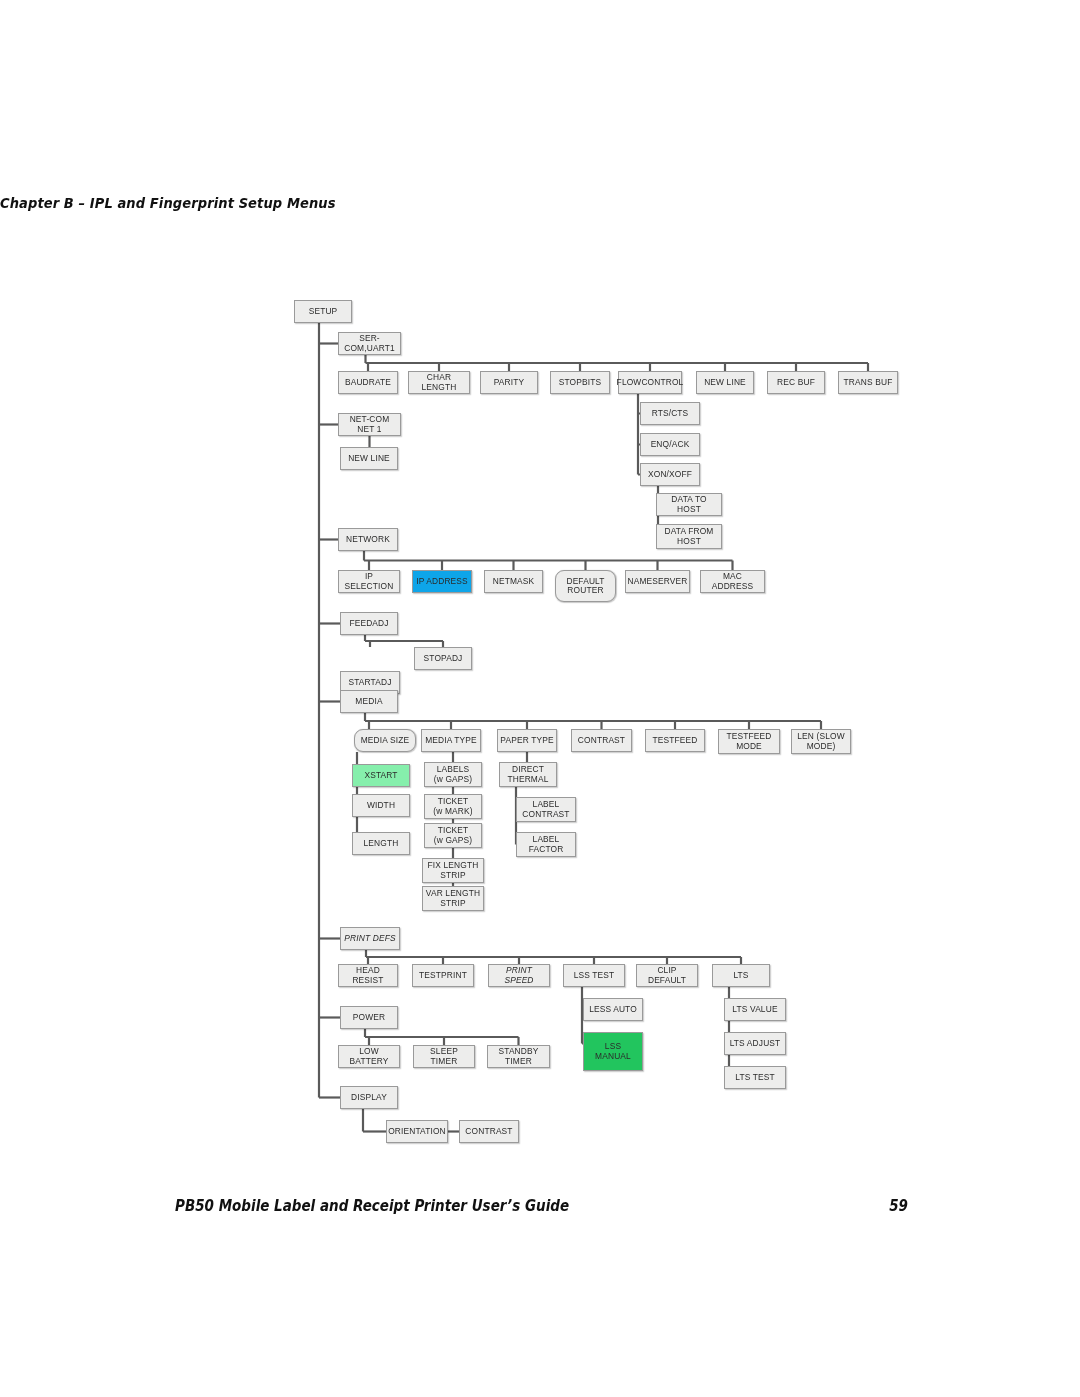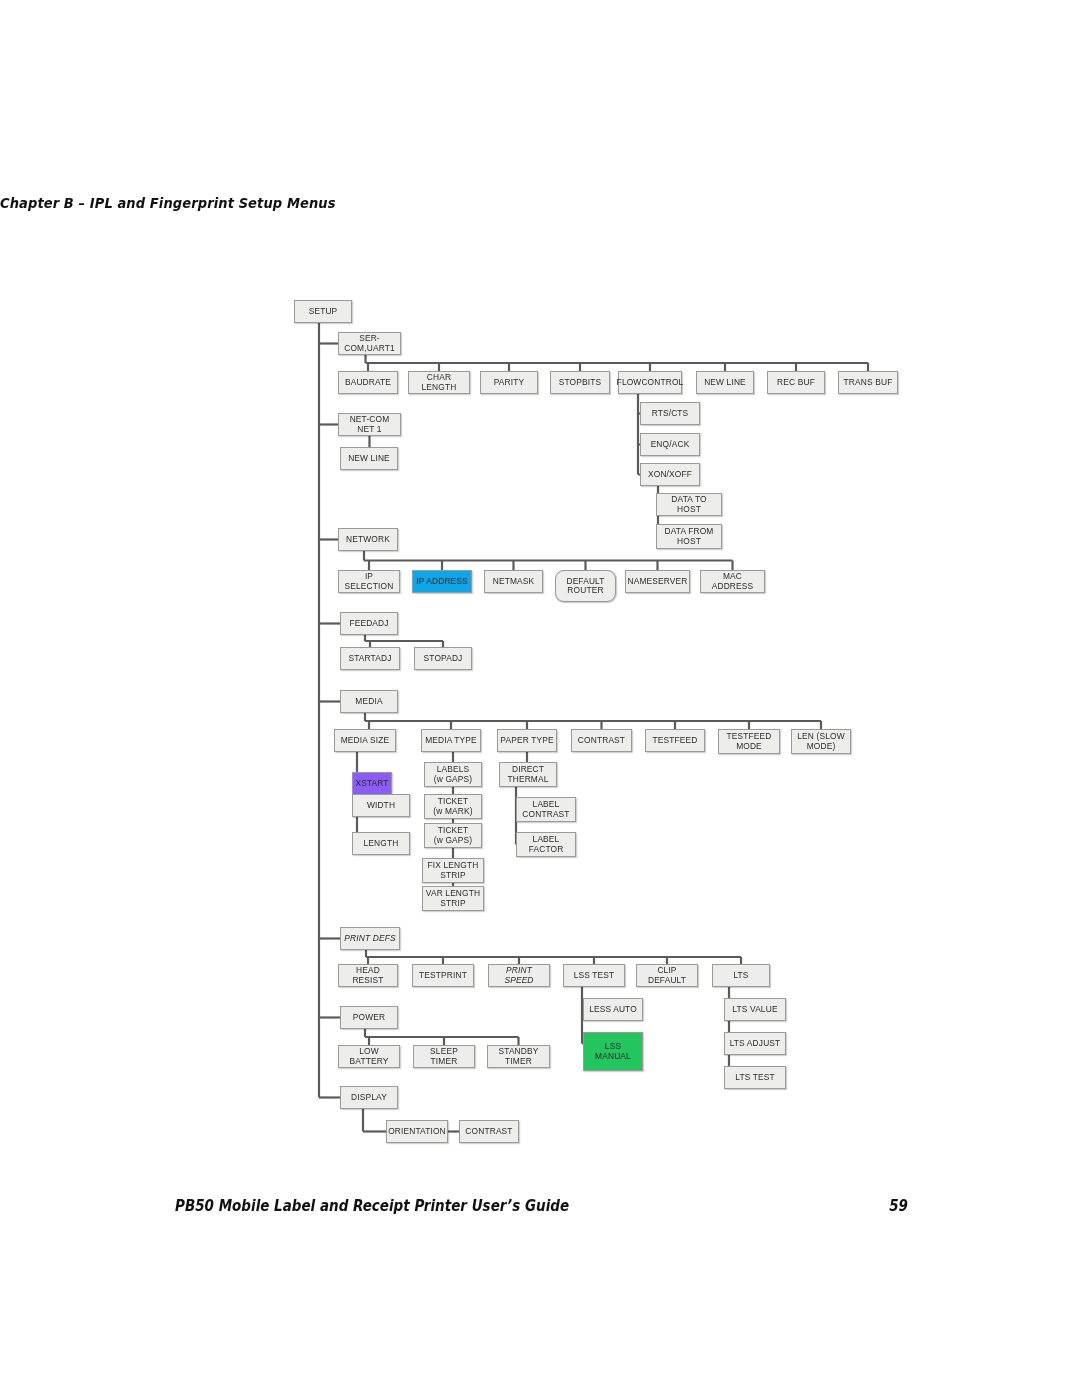--- a/index.html
+++ b/index.html
@@ -218,33 +218,33 @@
       <div class="node" style="left: 340px; top: 447px; width: 58px; height: 23px; background: rgb(237, 237, 236); border-color: rgb(154, 154, 154); color: rgb(43, 43, 43);"><span>NEW LINE</span></div>
       <div class="node" style="left: 338px; top: 528px; width: 60px; height: 23px; background: rgb(237, 237, 236); border-color: rgb(154, 154, 154); color: rgb(43, 43, 43);"><span>NETWORK</span></div>
       <div class="node" style="left: 338px; top: 570px; width: 62px; height: 23px; background: rgb(237, 237, 236); border-color: rgb(154, 154, 154); color: rgb(43, 43, 43);"><span>IP SELECTION</span></div>
       <div class="node" style="left: 412px; top: 570px; width: 60px; height: 23px; background: #0ea5e9; border-color: rgb(154, 154, 154); color: rgb(43, 43, 43);"><span>IP ADDRESS</span></div>
       <div class="node" style="left: 484px; top: 570px; width: 59px; height: 23px; background: rgb(237, 237, 236); border-color: rgb(154, 154, 154); color: rgb(43, 43, 43);"><span>NETMASK</span></div>
       <div class="node" style="left: 555px; top: 570px; width: 61px; height: 32px; background: rgb(237, 237, 236); border-color: rgb(154, 154, 154); color: rgb(43, 43, 43); border-radius: 9px;"><span>DEFAULT
 ROUTER</span></div>
       <div class="node" style="left: 625px; top: 570px; width: 65px; height: 23px; background: rgb(237, 237, 236); border-color: rgb(154, 154, 154); color: rgb(43, 43, 43);"><span>NAMESERVER</span></div>
       <div class="node" style="left: 700px; top: 570px; width: 65px; height: 23px; background: rgb(237, 237, 236); border-color: rgb(154, 154, 154); color: rgb(43, 43, 43);"><span>MAC ADDRESS</span></div>
       <div class="node" style="left: 340px; top: 612px; width: 58px; height: 23px; background: rgb(237, 237, 236); border-color: rgb(154, 154, 154); color: rgb(43, 43, 43);"><span>FEEDADJ</span></div>
-      <div class="node" style="left: 340px; top: 647px; width: 60px; height: 23px; background: rgb(237, 237, 236); border-color: rgb(154, 154, 154); color: rgb(43, 43, 43);"><span>STARTADJ</span></div>
+      <div class="node" style="left: 340px; top: 671px; width: 60px; height: 23px; background: rgb(237, 237, 236); border-color: rgb(154, 154, 154); color: rgb(43, 43, 43);"><span>STARTADJ</span></div>
       <div class="node" style="left: 414px; top: 647px; width: 58px; height: 23px; background: rgb(237, 237, 236); border-color: rgb(154, 154, 154); color: rgb(43, 43, 43);"><span>STOPADJ</span></div>
       <div class="node" style="left: 340px; top: 690px; width: 58px; height: 23px; background: rgb(237, 237, 236); border-color: rgb(154, 154, 154); color: rgb(43, 43, 43);"><span>MEDIA</span></div>
-      <div class="node" style="left: 334px; top: 729px; width: 62px; height: 23px; background: rgb(237, 237, 236); border-color: rgb(154, 154, 154); color: rgb(43, 43, 43);"><span>MEDIA SIZE</span></div>
+      <div class="node" style="left: 354px; top: 729px; width: 62px; height: 23px; background: rgb(237, 237, 236); border-color: rgb(154, 154, 154); color: rgb(43, 43, 43); border-radius: 9px;"><span>MEDIA SIZE</span></div>
       <div class="node" style="left: 421px; top: 729px; width: 60px; height: 23px; background: rgb(237, 237, 236); border-color: rgb(154, 154, 154); color: rgb(43, 43, 43);"><span>MEDIA TYPE</span></div>
       <div class="node" style="left: 497px; top: 729px; width: 60px; height: 23px; background: rgb(237, 237, 236); border-color: rgb(154, 154, 154); color: rgb(43, 43, 43);"><span>PAPER TYPE</span></div>
       <div class="node" style="left: 571px; top: 729px; width: 61px; height: 23px; background: rgb(237, 237, 236); border-color: rgb(154, 154, 154); color: rgb(43, 43, 43);"><span>CONTRAST</span></div>
       <div class="node" style="left: 645px; top: 729px; width: 60px; height: 23px; background: rgb(237, 237, 236); border-color: rgb(154, 154, 154); color: rgb(43, 43, 43);"><span>TESTFEED</span></div>
       <div class="node" style="left: 718px; top: 729px; width: 62px; height: 25px; background: rgb(237, 237, 236); border-color: rgb(154, 154, 154); color: rgb(43, 43, 43);"><span>TESTFEED
 MODE</span></div>
       <div class="node" style="left: 791px; top: 729px; width: 60px; height: 25px; background: rgb(237, 237, 236); border-color: rgb(154, 154, 154); color: rgb(43, 43, 43);"><span>LEN (SLOW
 MODE)</span></div>
-      <div class="node" style="left: 352px; top: 764px; width: 40px; height: 23px; background: #8b5cf6; border-color: rgb(154, 154, 154); color: rgb(43, 43, 43); margin-top: 8px;"><span>XSTART</span></div>
+      <div class="node" style="left: 352px; top: 764px; width: 58px; height: 23px; background: #86efac; border-color: rgb(154, 154, 154); color: rgb(43, 43, 43);"><span>XSTART</span></div>
       <div class="node" style="left: 352px; top: 794px; width: 58px; height: 23px; background: rgb(237, 237, 236); border-color: rgb(154, 154, 154); color: rgb(43, 43, 43);"><span>WIDTH</span></div>
       <div class="node" style="left: 352px; top: 832px; width: 58px; height: 23px; background: rgb(237, 237, 236); border-color: rgb(154, 154, 154); color: rgb(43, 43, 43);"><span>LENGTH</span></div>
       <div class="node" style="left: 424px; top: 762px; width: 58px; height: 25px; background: rgb(237, 237, 236); border-color: rgb(154, 154, 154); color: rgb(43, 43, 43);"><span>LABELS
 (w GAPS)</span></div>
       <div class="node" style="left: 424px; top: 794px; width: 58px; height: 25px; background: rgb(237, 237, 236); border-color: rgb(154, 154, 154); color: rgb(43, 43, 43);"><span>TICKET
 (w MARK)</span></div>
       <div class="node" style="left: 424px; top: 823px; width: 58px; height: 25px; background: rgb(237, 237, 236); border-color: rgb(154, 154, 154); color: rgb(43, 43, 43);"><span>TICKET
 (w GAPS)</span></div>
       <div class="node" style="left: 422px; top: 858px; width: 62px; height: 25px; background: rgb(237, 237, 236); border-color: rgb(154, 154, 154); color: rgb(43, 43, 43);"><span>FIX LENGTH
 STRIP</span></div>

